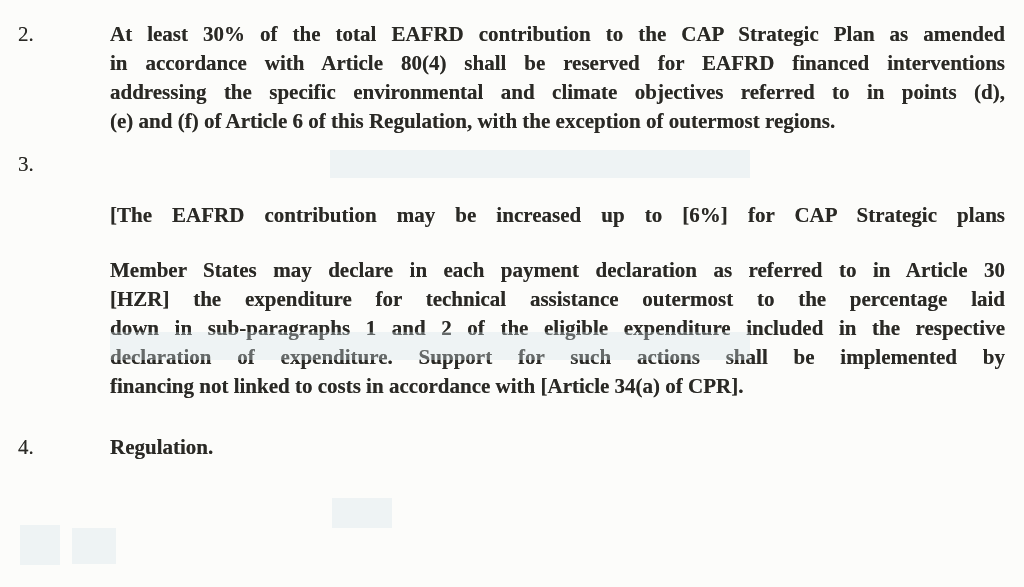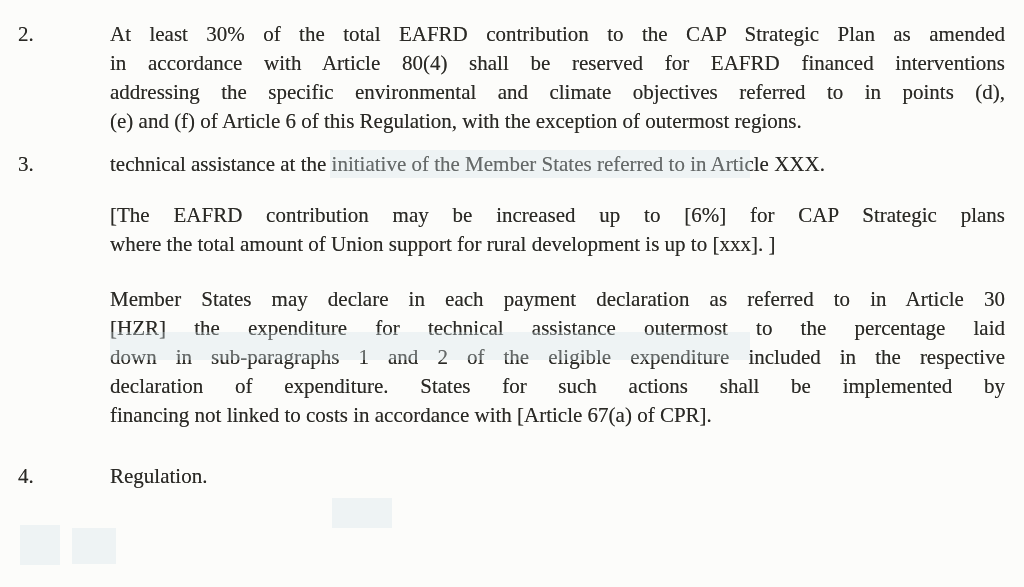--- a/index.html
+++ b/index.html
@@ -28,20 +28,21 @@
     text-shadow: 0 0 0.6px rgba(42, 41, 37, 0.55);
   }
   .num { text-align: left; }
   .body { text-align: justify; }
   .line {
     text-align: justify;
     text-align-last: justify;
     height: 29px;
     white-space: normal;
     overflow: hidden;
+    font-weight: bold;
   }
   .line.last {
     text-align-last: left;
   }
   .para-0 { margin-bottom: 14px; }
   .para-1 { margin-bottom: 22px; }
   .para-2 { margin-bottom: 26px; }
   .para-3 { margin-bottom: 32px; }
   .para-4 { margin-bottom: 0; }
   .marker {
@@ -71,40 +72,38 @@
         <div class="line">At least 30% of the total EAFRD contribution to the CAP Strategic Plan as amended</div>
         <div class="line">in accordance with Article 80(4) shall be reserved for EAFRD financed interventions</div>
         <div class="line">addressing the specific environmental and climate objectives referred to in points (d),</div>
         <div class="line last">(e) and (f) of Article 6 of this Regulation, with the exception of outermost regions.</div>
       </div>
   </div>
 
   <div class="para para-1">
     <div class="num">3.</div>
     <div class="body">
-        <div class="line last">technical assistance at the initiative of the Member States referred to in Article XXX.</div>
       </div>
   </div>
 
   <div class="para para-2">
     <div class="num"></div>
     <div class="body">
         <div class="line">[The EAFRD contribution may be increased up to [6%] for CAP Strategic plans</div>
-        <div class="line last">where the total amount of Union support for rural development is up to [xxx]. ]</div>
       </div>
   </div>
 
   <div class="para para-3">
     <div class="num"></div>
     <div class="body">
         <div class="line">Member States may declare in each payment declaration as referred to in Article 30</div>
         <div class="line">[HZR] the expenditure for technical assistance outermost to the percentage laid</div>
         <div class="line">down in sub-paragraphs 1 and 2 of the eligible expenditure included in the respective</div>
-        <div class="line">declaration of expenditure. States for such actions shall be implemented by</div>
-        <div class="line last">financing not linked to costs in accordance with [Article 67(a) of CPR].</div>
+        <div class="line">declaration of expenditure. Support for such actions shall be implemented by</div>
+        <div class="line last">financing not linked to costs in accordance with [Article 34(a) of CPR].</div>
       </div>
   </div>
 
   <div class="para para-4">
     <div class="num">4.</div>
     <div class="body">
         <div class="line last">Regulation.</div>
       </div>
   </div>
 

